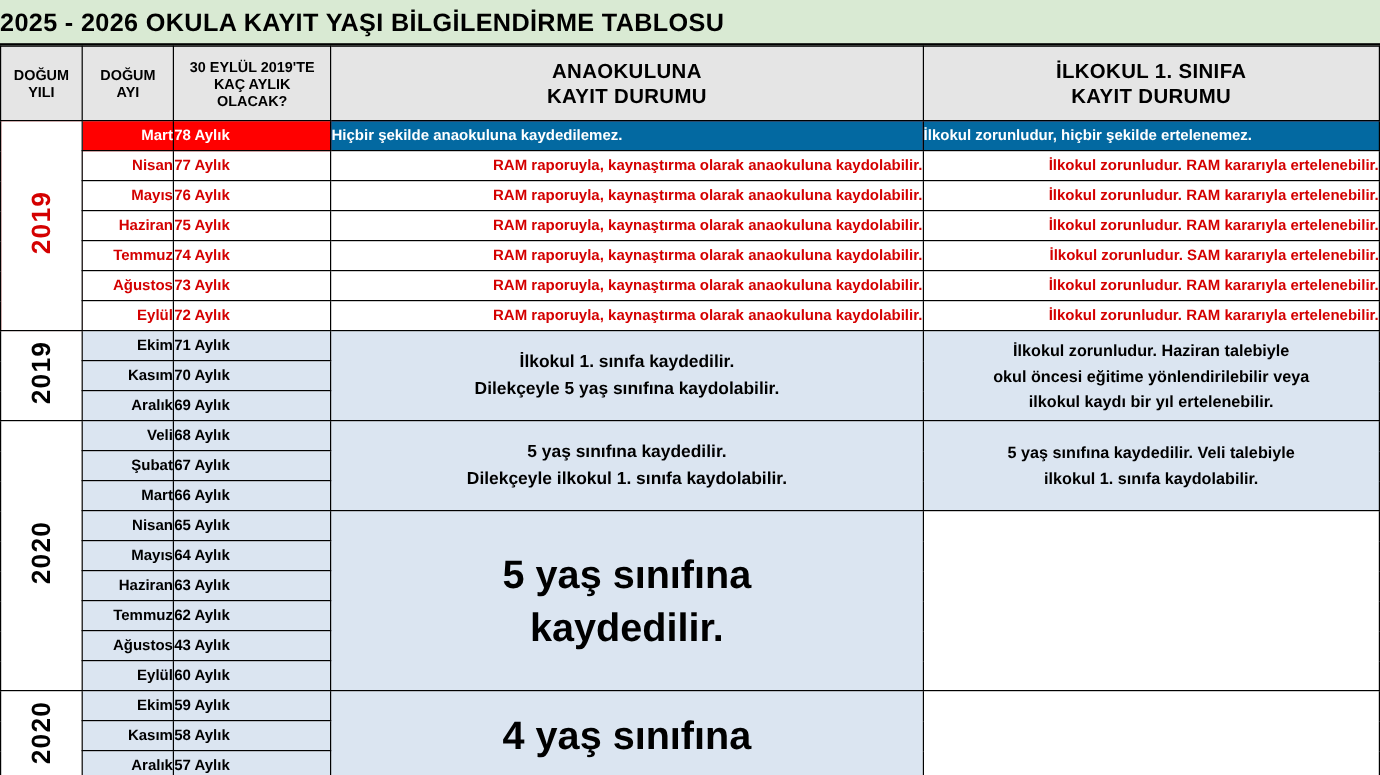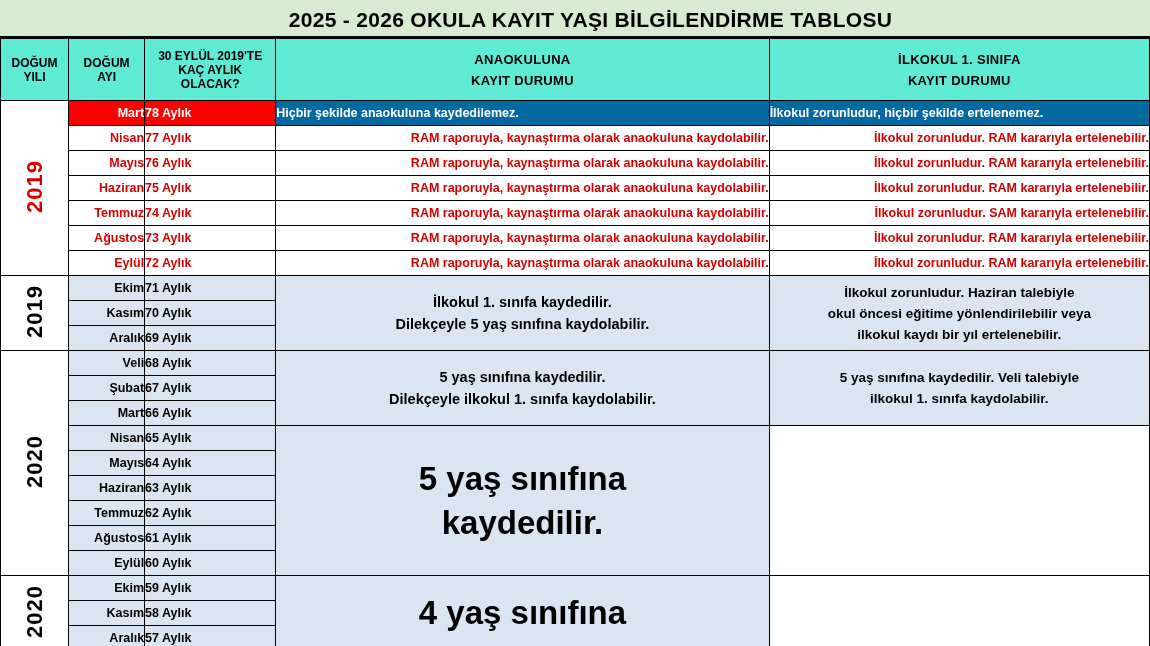--- a/index.html
+++ b/index.html
@@ -17,23 +17,22 @@
   }
   
   .title-bar {
     width: 1150px;
     height: 38px;
     background: #d9ead3;
     border-bottom: 2px solid #000;
     box-sizing: border-box;
     display: flex;
     align-items: flex-end;
-    justify-content: center;
+    justify-content: flex-start;
     overflow: hidden;
-    padding-left: 31px;
   }
   .title-text {
     font-size: 21px;
     font-weight: bold;
     letter-spacing: 0.3px;
     color: #000;
     line-height: 24px;
     padding-bottom: 4px;
     white-space: nowrap;
   }
@@ -44,31 +43,31 @@
     table-layout: fixed;
   }
   table.main td, table.main th {
     border: 1px solid #000;
     padding: 0;
     vertical-align: middle;
     box-sizing: border-box;
   }
   
   .hdr {
-    background: #5eead4;
+    background: #e5e5e5;
     font-weight: bold;
     text-align: center;
     font-size: 12px;
     line-height: 14px;
     color: #000;
     height: 62px;
     padding: 3px 2px;
   }
   .hdr.big {
-    font-size: 13px;
+    font-size: 17px;
     line-height: 21px;
     letter-spacing: 0.3px;
   }
   
   .c-year  { width: 68px; }
   .c-month { width: 76px; }
   .c-age   { width: 131px; }
   .c-ana   { width: 493px; }
   .c-ilk   { width: 380px; }
 
@@ -312,21 +311,21 @@
       <tr>
         <td class="month blue-bg">Haziran</td>
         <td class="age blue-bg">63 Aylık</td>
       </tr>
       <tr>
         <td class="month blue-bg">Temmuz</td>
         <td class="age blue-bg">62 Aylık</td>
       </tr>
       <tr>
         <td class="month blue-bg">Ağustos</td>
-        <td class="age blue-bg">61 Aylık</td>
+        <td class="age blue-bg">43 Aylık</td>
       </tr>
       <tr>
         <td class="month blue-bg">Eylül</td>
         <td class="age blue-bg">60 Aylık</td>
       </tr>
 
       <tr>
         <td class="yearcell black" rowspan="3">
           <span class="rot">2020</span>
         </td>

